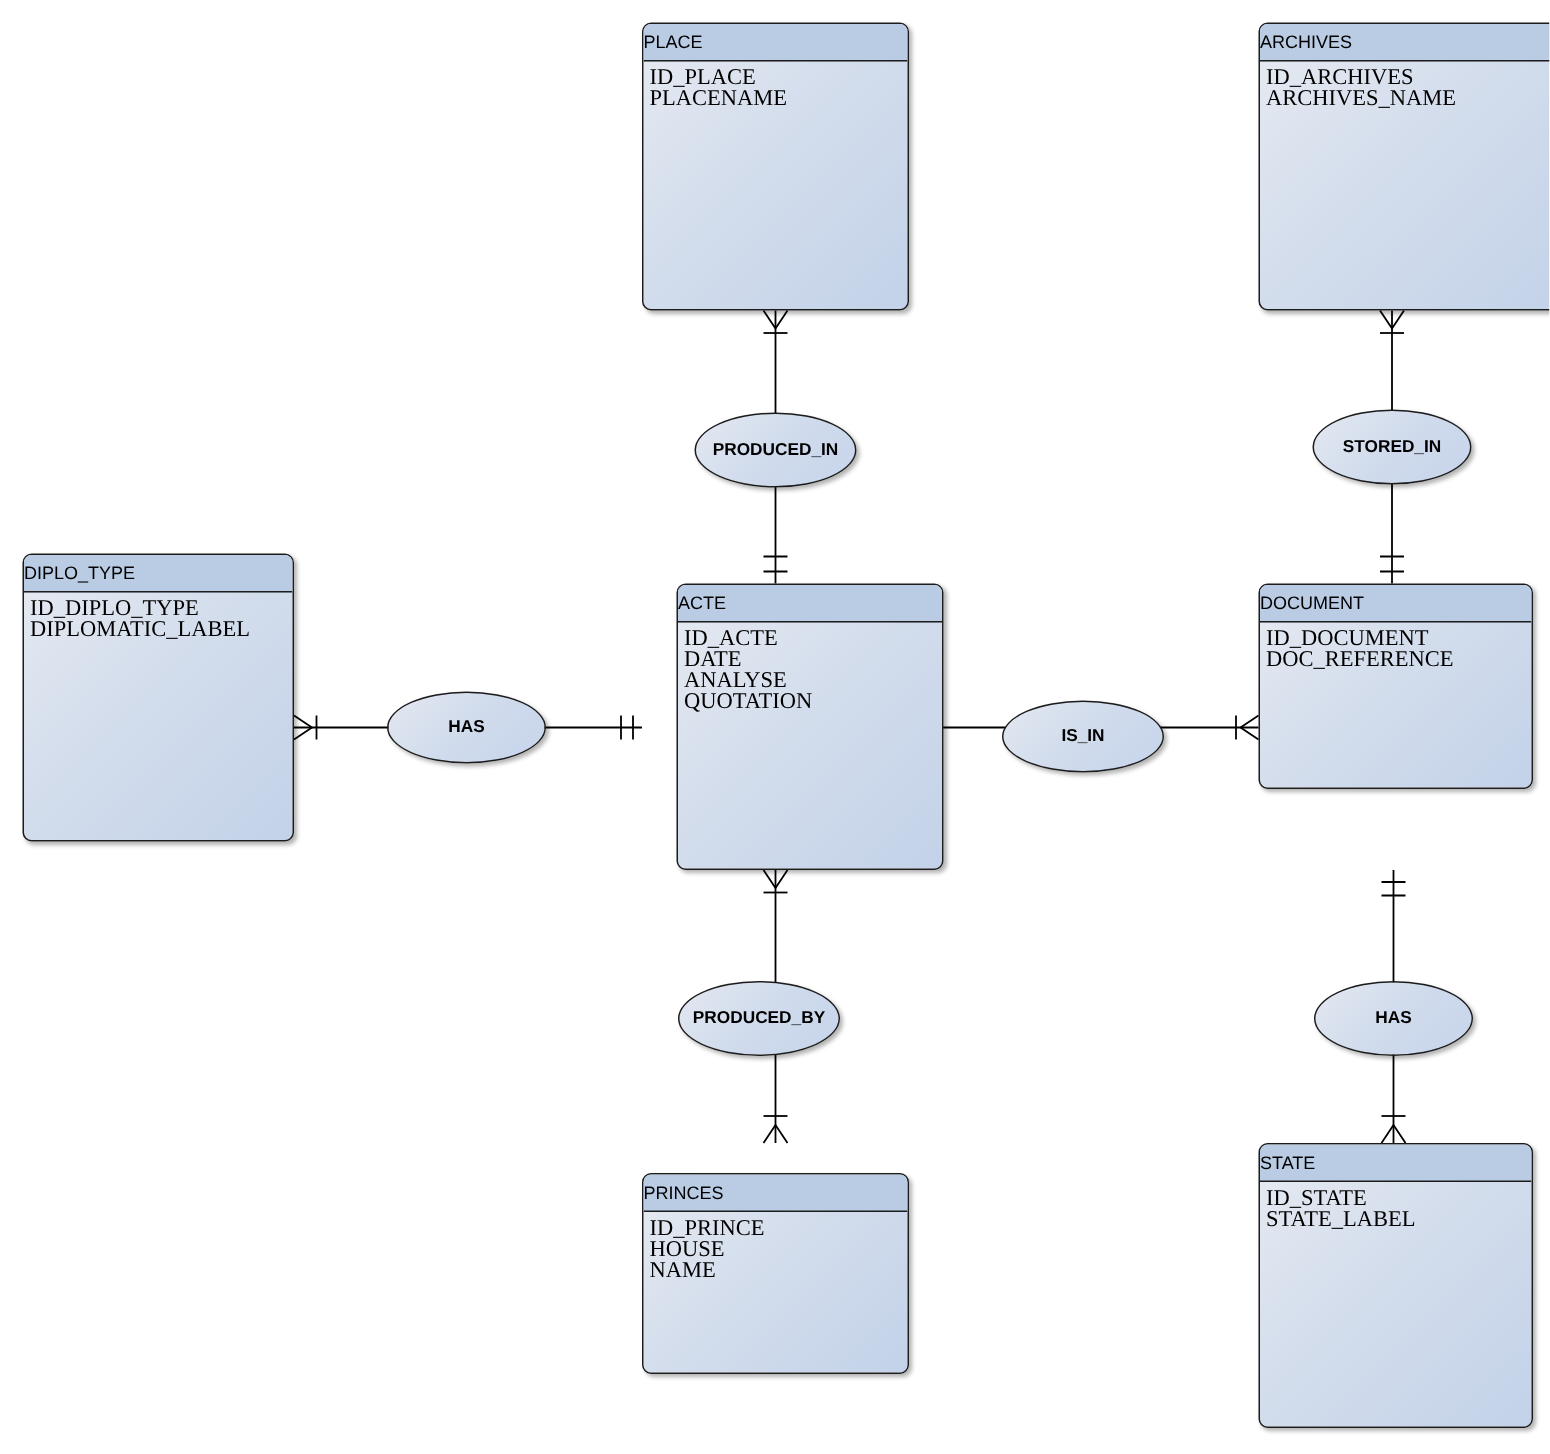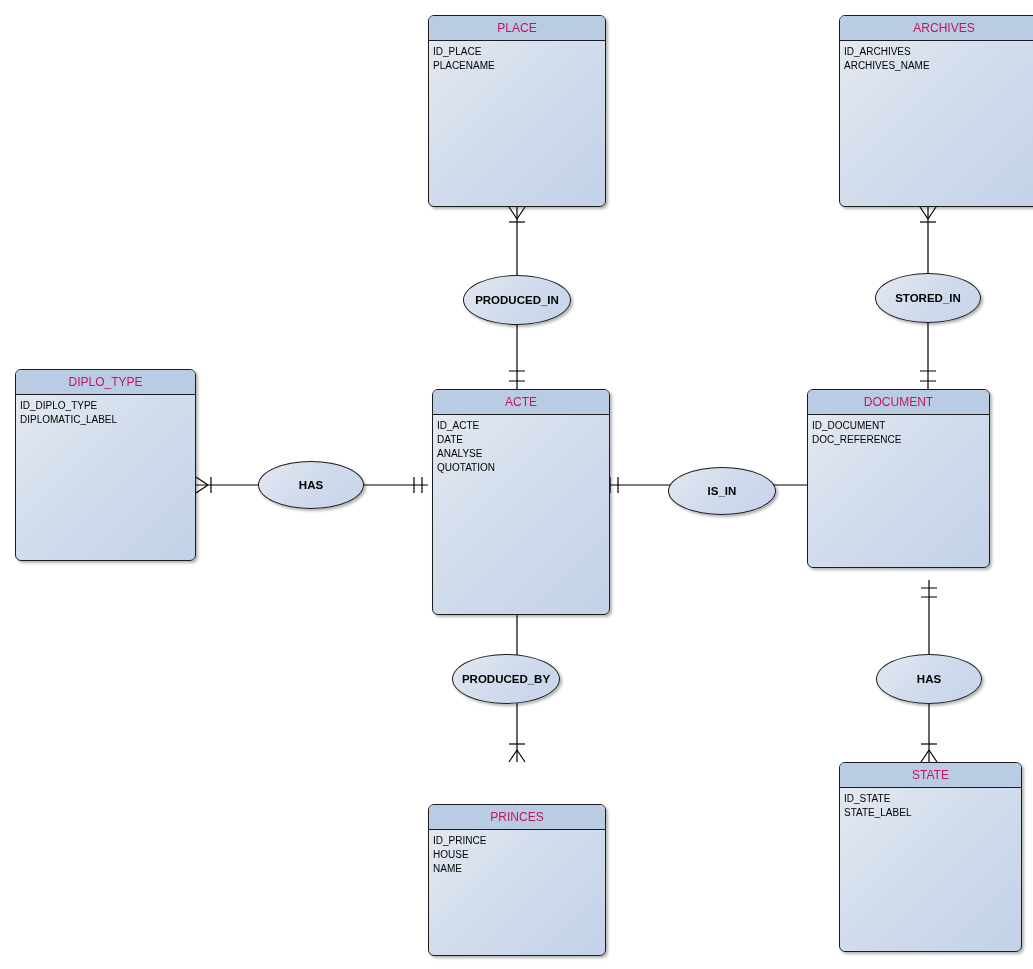--- a/index.html
+++ b/index.html
@@ -26,34 +26,35 @@
     border: 1.2px solid #1c1c1c;
     border-radius: 6px;
     background: linear-gradient(135deg, #e7ebf2 0%, #d3ddec 45%, #c3d2e9 100%);
     box-shadow: 2px 2px 3px rgba(0,0,0,0.30);
     box-sizing: border-box;
     overflow: hidden;
   }
   .entity-header {
     height: 24px;
     line-height: 24px;
-    text-align: center;
+    text-align: left;
     font-size: 12px;
-    color: #be185d;
+    color: #000000;
     background: #b9cce4;
     border-bottom: 1.2px solid #1c1c1c;
   }
   .entity-body {
     padding: 4px 4px;
   }
   .attr {
-    font-size: 10px;
+    font-size: 15px;
     line-height: 14px;
     color: #000000;
     white-space: nowrap;
+    font-family: Liberation Serif, serif;
   }
   .rel {
     position: absolute;
     border: 1.5px solid #1c1c1c;
     border-radius: 50%;
     background: linear-gradient(135deg, #e4e9f1 0%, #d0dbec 50%, #c6d4eb 100%);
     box-shadow: 2px 2px 3px rgba(0,0,0,0.30);
     box-sizing: border-box;
     display: flex;
     align-items: center;
@@ -134,39 +135,39 @@
   </div>
 
   <div class="entity" style="left:15px; top:369px; width:181px; height:192px">
     <div class="entity-header">DIPLO_TYPE</div>
     <div class="entity-body">
       <div class="attr">ID_DIPLO_TYPE</div>
       <div class="attr">DIPLOMATIC_LABEL</div>
     </div>
   </div>
 
-  <div class="entity" style="left:432px; top:389px; width:178px; height:226px">
+  <div class="entity" style="left:451px; top:389px; width:178px; height:191px">
     <div class="entity-header">ACTE</div>
     <div class="entity-body">
       <div class="attr">ID_ACTE</div>
       <div class="attr">DATE</div>
       <div class="attr">ANALYSE</div>
       <div class="attr">QUOTATION</div>
     </div>
   </div>
 
-  <div class="entity" style="left:807px; top:389px; width:183px; height:179px">
+  <div class="entity" style="left:839px; top:389px; width:183px; height:137px">
     <div class="entity-header">DOCUMENT</div>
     <div class="entity-body">
       <div class="attr">ID_DOCUMENT</div>
       <div class="attr">DOC_REFERENCE</div>
     </div>
   </div>
 
-  <div class="entity" style="left:428px; top:804px; width:178px; height:152px">
+  <div class="entity" style="left:428px; top:782px; width:178px; height:134px">
     <div class="entity-header">PRINCES</div>
     <div class="entity-body">
       <div class="attr">ID_PRINCE</div>
       <div class="attr">HOUSE</div>
       <div class="attr">NAME</div>
     </div>
   </div>
 
   <div class="entity" style="left:839px; top:762px; width:183px; height:190px">
     <div class="entity-header">STATE</div>

